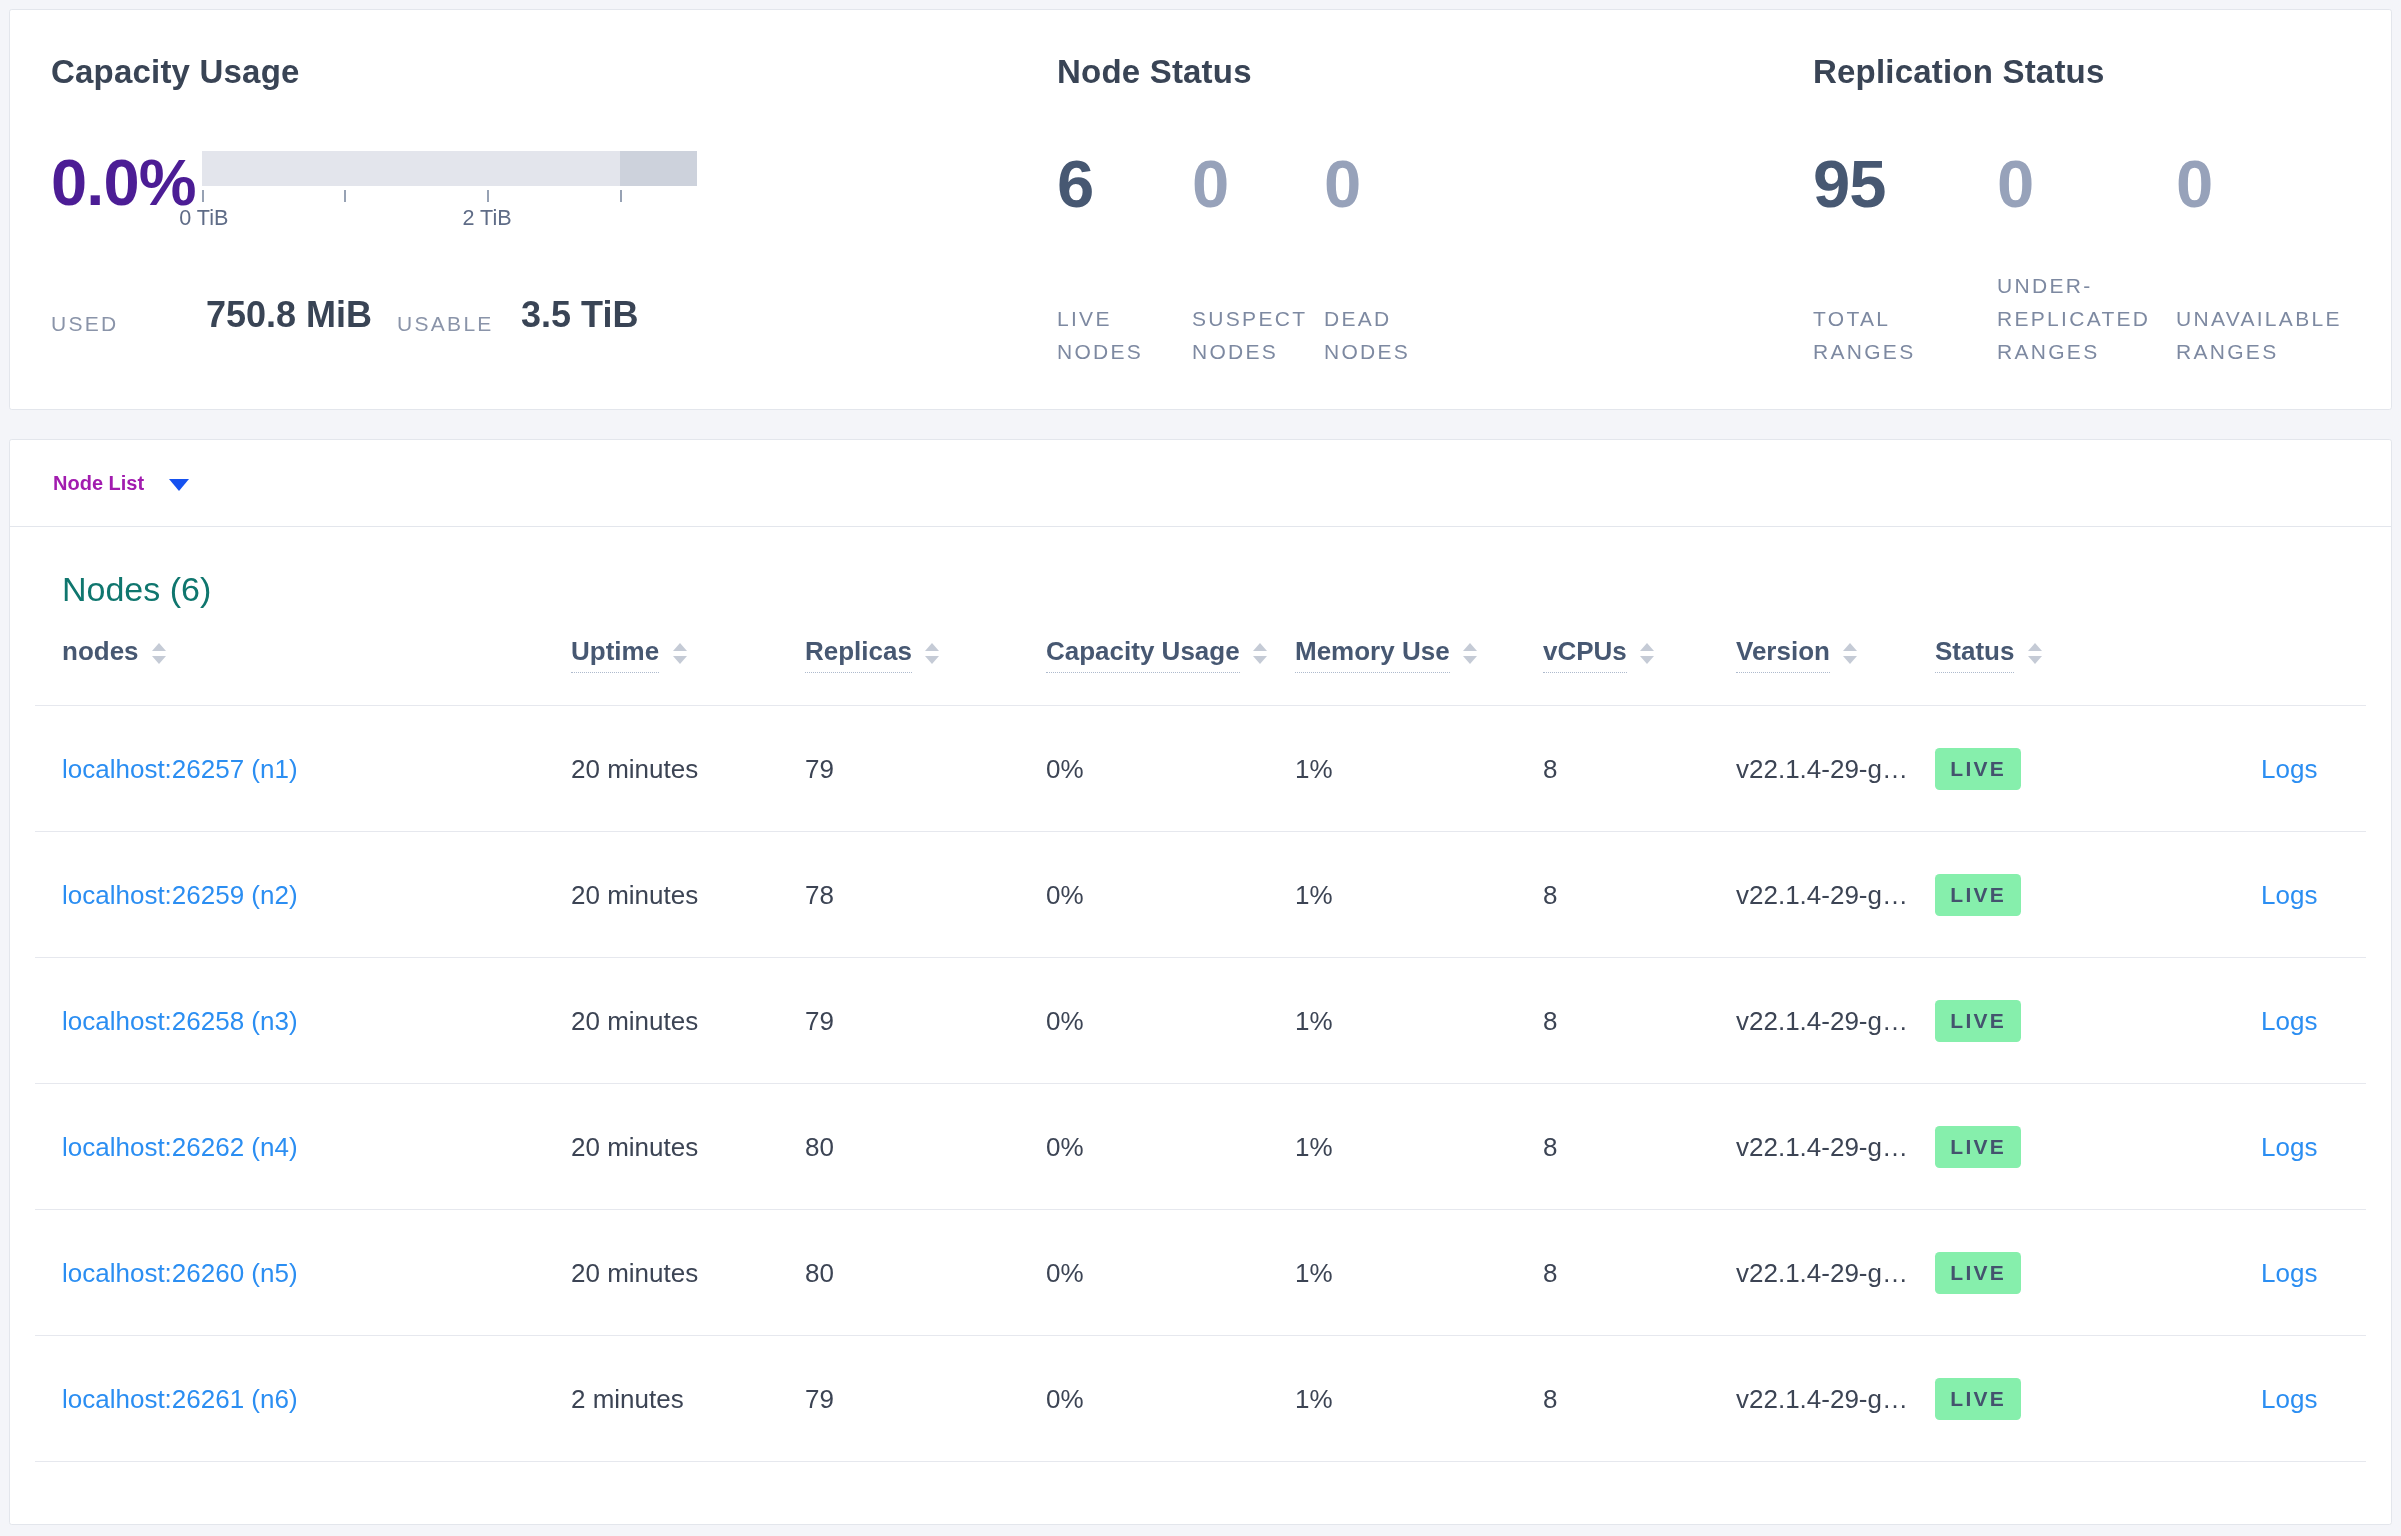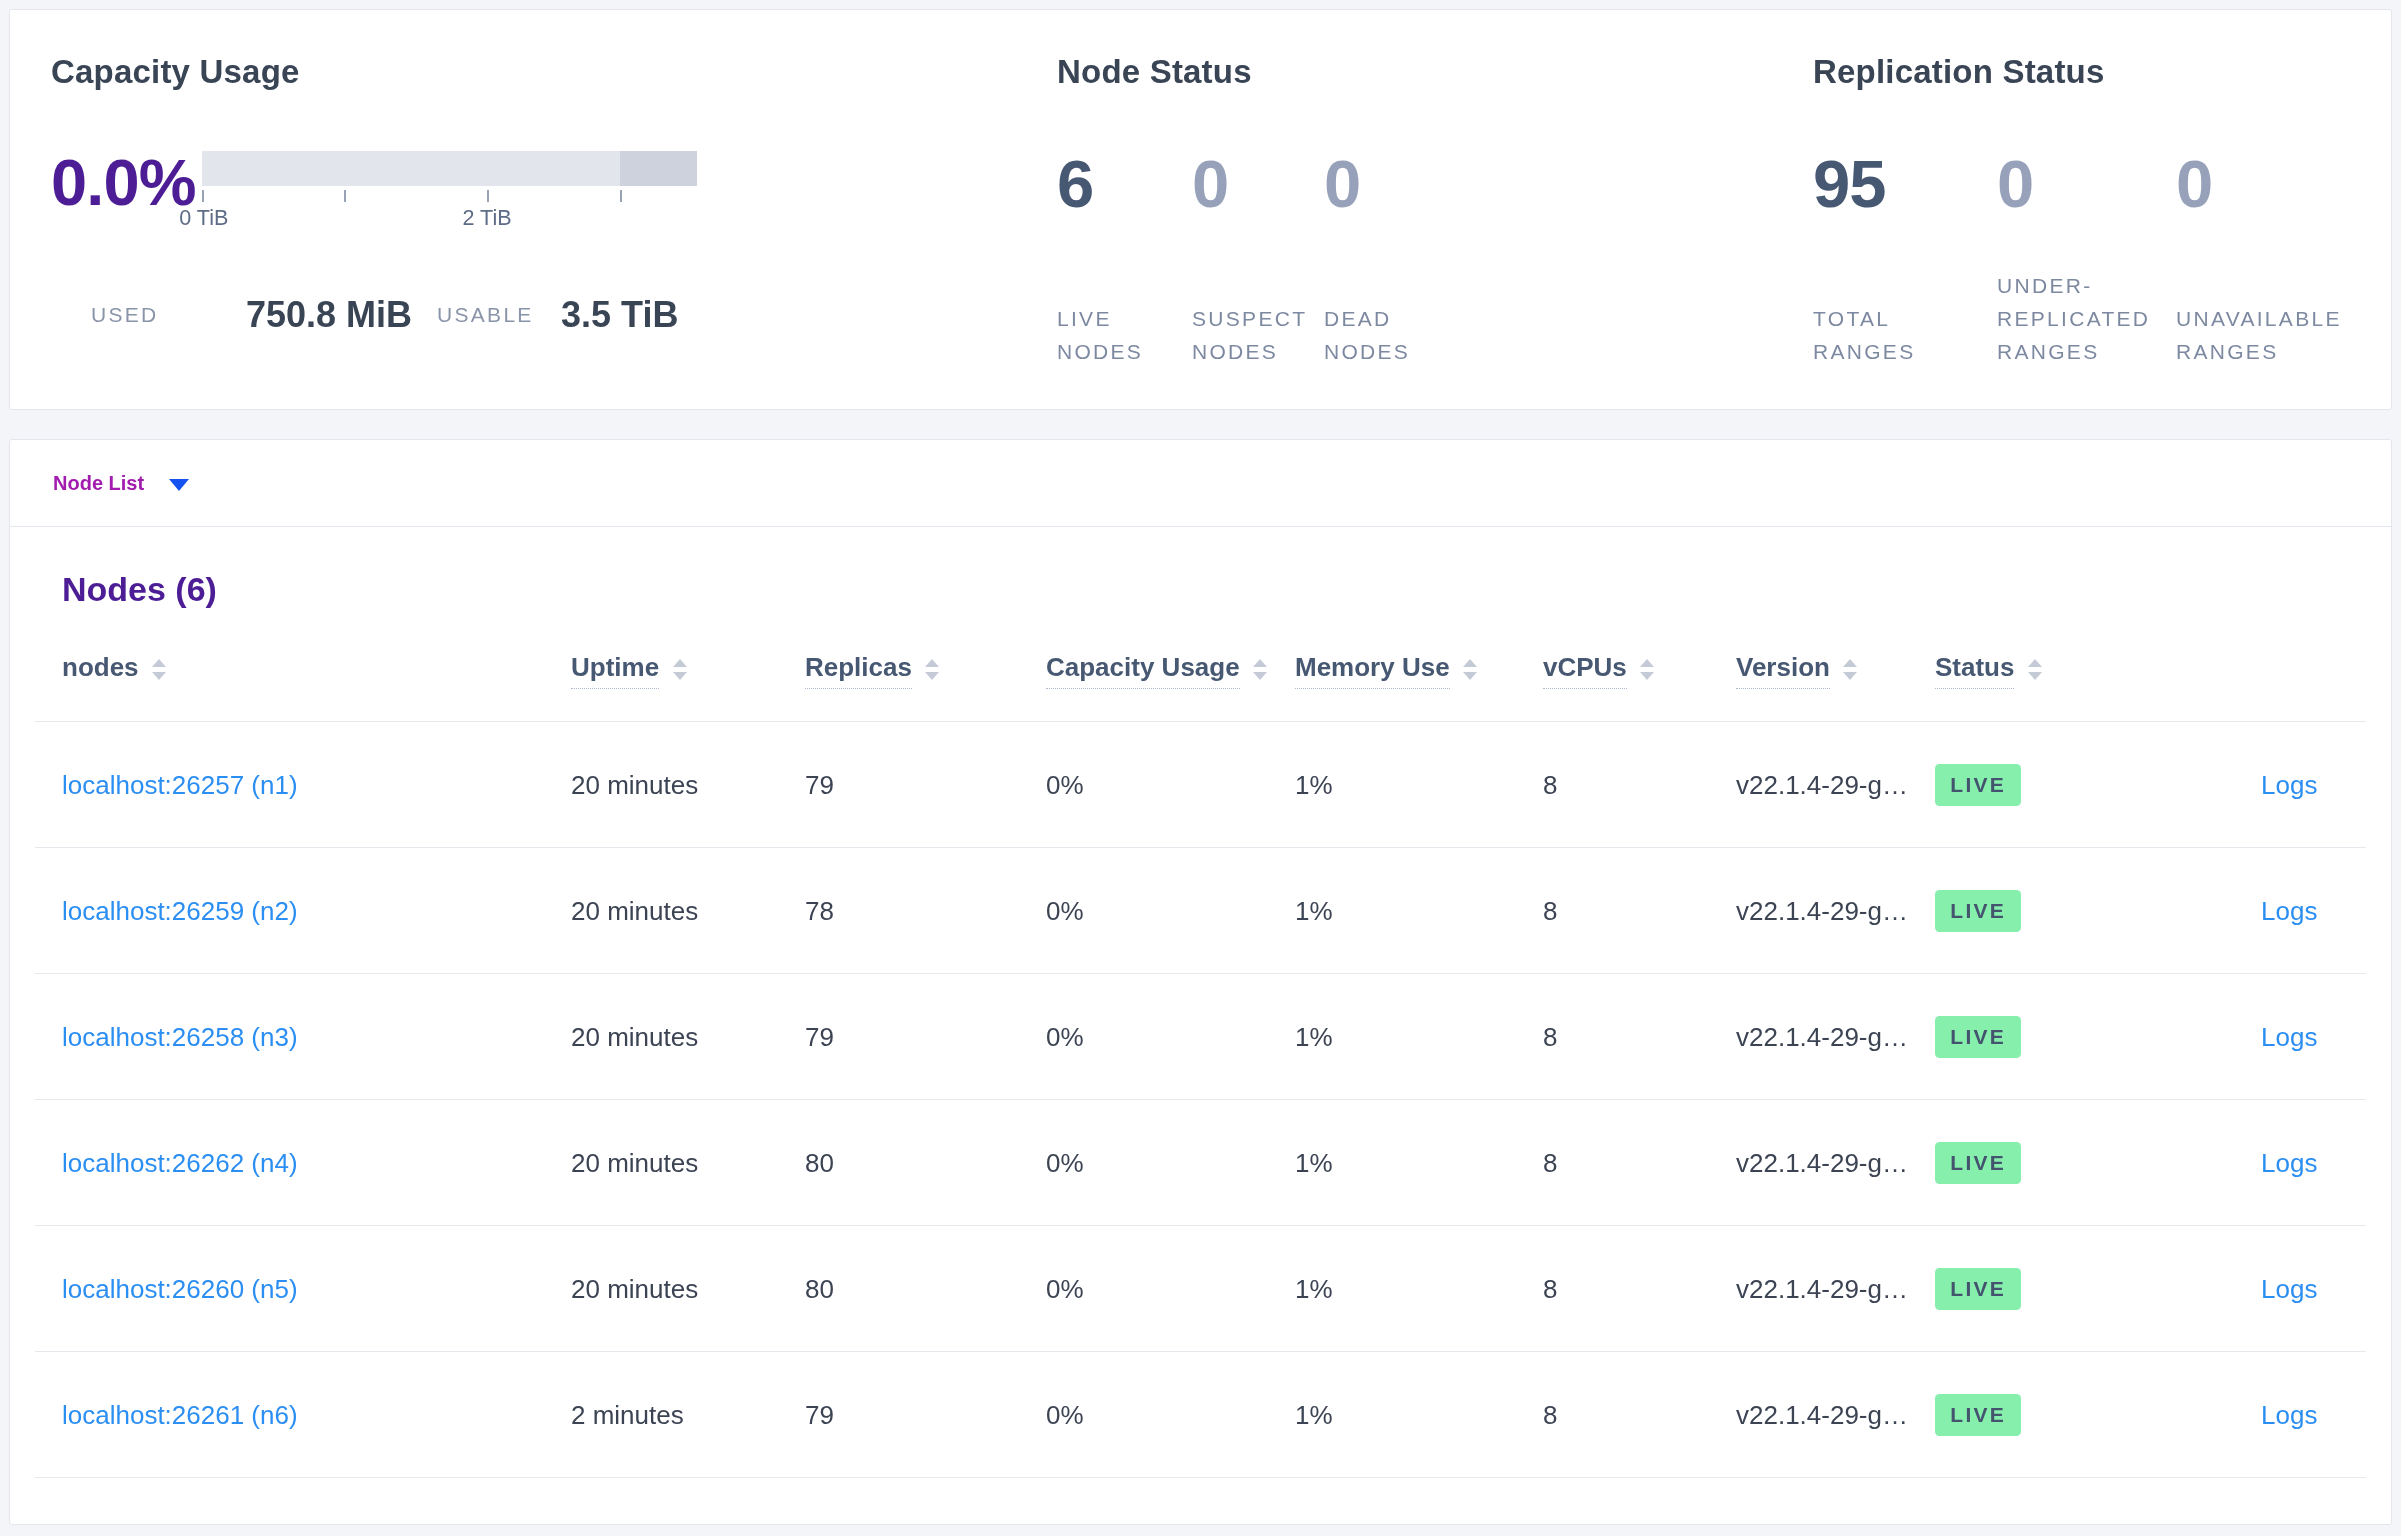--- a/index.html
+++ b/index.html
@@ -25,21 +25,21 @@
 
   
   #sec-capacity { left:41px; width:956px; }
   .cap-row { display:flex; margin-top:56px; }
   .cap-percent { width:151px; font-size:65px; font-weight:700; color:#4c1d95; line-height:67px; letter-spacing:-0.9px; }
   .cap-bar-wrap { position:relative; width:495px; margin-top:2px; }
   .cap-bar { position:relative; height:35px; background:#e3e5ec; overflow:hidden; }
   .cap-bar-dark { position:absolute; top:0; bottom:0; left:418px; width:77px; background:#cdd2dc; }
   .tick { position:absolute; top:39px; width:1.8px; height:11.7px; background:#97a2b4; }
   .tick-label { position:absolute; top:54px; font-size:21.6px; color:#5f6c87; transform:translateX(-50%); white-space:nowrap; }
-  .cap-kv-row { display:flex; align-items:center; margin-top:78px;margin-left:40px; }
+  .cap-kv-row { display:flex; align-items:flex-end; margin-top:78px; }
   .kv-label { font-size:21px; letter-spacing:2.3px; color:#8a94a9; }
   .kv-value { font-size:36px; font-weight:700; color:#394455; }
   .kv-w1 { width:155px; } .kv-w2 { width:191px; } .kv-w3 { width:124px; }
 
   
   #sec-nodes { left:1047px; }
   #sec-repl  { left:1803px; }
   .stat-row { display:flex; margin-top:56px; }
   .stat-num { font-size:67px; line-height:69px; font-weight:700; letter-spacing:-0.9px; }
   .stat-num.dark  { color:#475872; }
@@ -47,21 +47,21 @@
   .stat-label-box { margin-top:45px; height:105px; display:flex; align-items:flex-end; }
   .stat-label { font-size:21px; letter-spacing:2.3px; line-height:33px; color:#7d89a1; }
 
   
   .nodelist-bar { height:87px; border-bottom:0.9px solid #e3e6ec; display:flex; align-items:center; padding-left:43px; }
   .nodelist-btn { display:flex; align-items:center; gap:25px; cursor:pointer; }
   .nodelist-btn .lbl { color:#a21caf; font-size:20px; font-weight:700; }
   .caret-down { width:0; height:0; border-left:10px solid transparent; border-right:10px solid transparent; border-top:12.6px solid #1652f0; margin-top:3.6px; }
 
   
-  .table-title { margin:43px 0 16px 52px; font-size:34px; font-weight:700; color:#4c1d95; }
+  .table-title { margin:43px 0 0 52px; font-size:34px; font-weight:400; color:#0f766e; }
   .thead { position:relative; height:97px; }
   .trow  { position:relative; height:126px; }
   .thead::after, .trow::after {
     content:""; position:absolute; left:25px; right:25px; bottom:0;
     border-bottom:0.9px solid #e6e8ee;
   }
   .cell { position:absolute; top:50%; transform:translateY(-50%); font-size:26px; color:#3c4454; white-space:nowrap; }
   .th { position:absolute; top:27px; display:flex; align-items:flex-start; gap:13.5px; font-size:26px; font-weight:700; color:#475872; white-space:nowrap; cursor:pointer; }
   .th .hlabel { padding-bottom:5.4px; }
   .th.sortable .hlabel { border-bottom:1.8px dotted #aebacd; }

